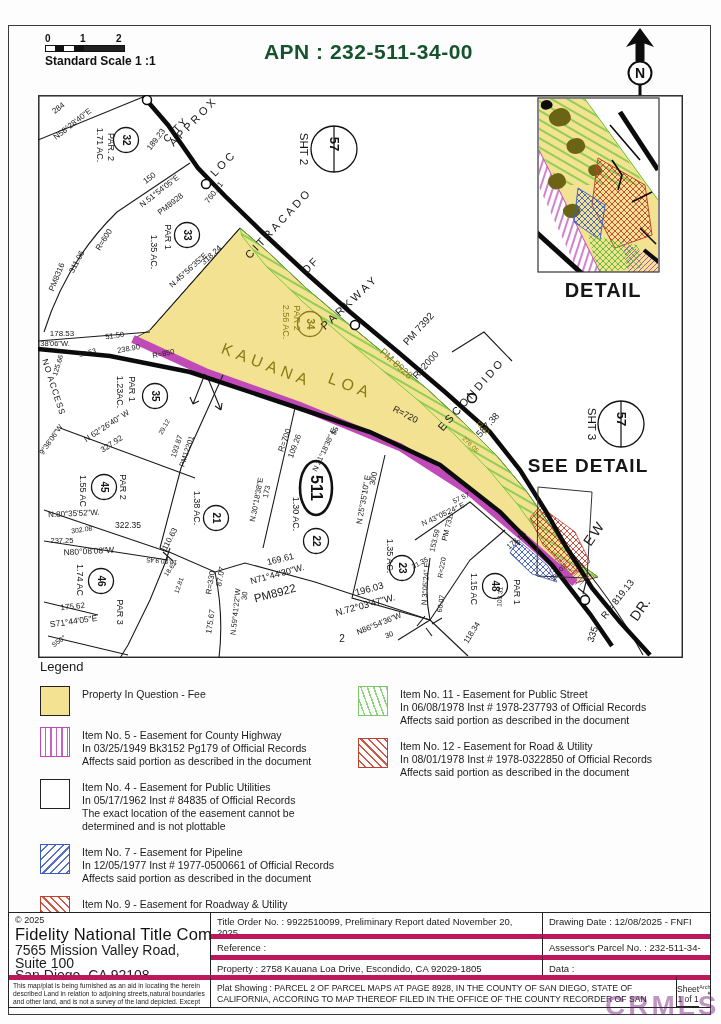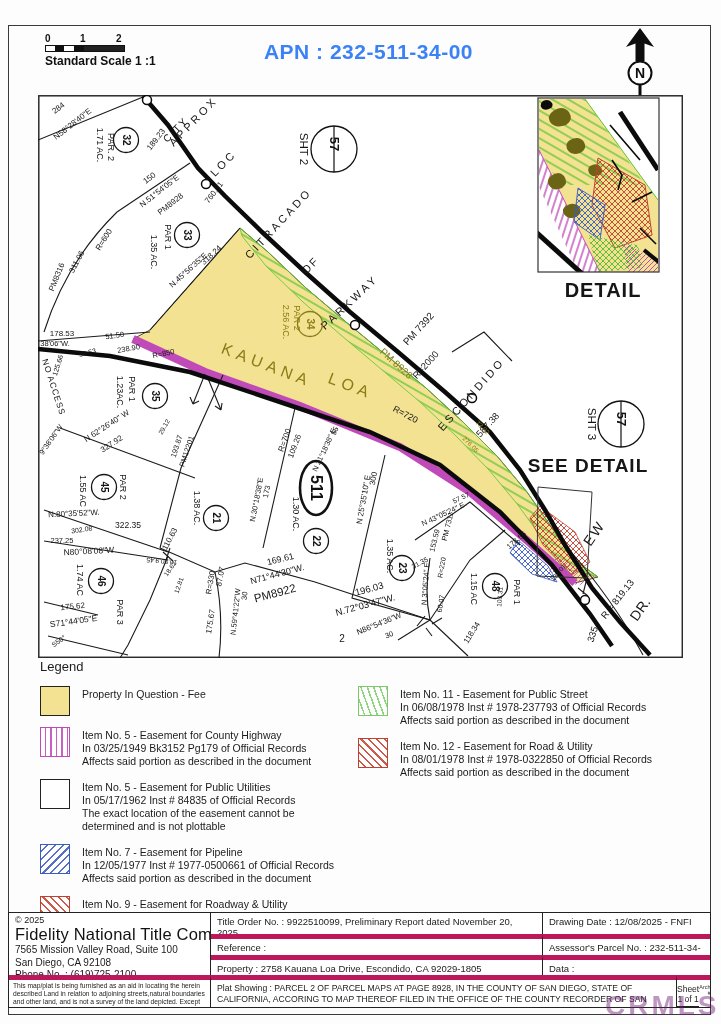--- a/index.html
+++ b/index.html
@@ -4,21 +4,21 @@
 <style>
   html,body{margin:0;padding:0;background:#e9e9e9;}
   #page{position:relative;width:721px;height:1024px;background:#fdfdfd;font-family:"Liberation Sans",sans-serif;overflow:hidden;}
   #page-border{position:absolute;left:8px;top:25px;width:703px;height:990px;border:1.5px solid #3a3a3a;box-sizing:border-box;}
   
   #scalebar{position:absolute;left:45px;top:33px;width:90px;}
   #scalebar .nums{position:relative;height:11px;font-size:10px;font-weight:bold;color:#111;}
   #scalebar .nums span{position:absolute;top:0;}
   #scalebar .bar{margin-top:1px;height:5px;border:1px solid #111;background:linear-gradient(90deg,#fff 0 9px,#111 9px 18px,#fff 18px 28px,#111 28px 38px,#222 38px 76px);}
   #scalebar .cap{margin-top:2px;font-size:12px;font-weight:bold;color:#111;white-space:nowrap;}
-  #apn-title{position:absolute;left:50%;top:40px;transform:translateX(-50%);margin-left:8px;font-size:21px;font-weight:bold;color:#3b82f6;letter-spacing:.5px;white-space:nowrap;}
+  #apn-title{position:absolute;left:50%;top:40px;transform:translateX(-50%);margin-left:8px;font-size:21px;font-weight:bold;color:#14532d;letter-spacing:.5px;white-space:nowrap;}
   #north{position:absolute;left:618px;top:27px;}
   
   #mapwrap{position:absolute;left:38px;top:95px;width:645px;height:563px;}
   svg{font-family:"Liberation Sans",sans-serif;}
   
   #legend{position:absolute;left:40px;top:659px;width:652px;color:#1b1b1b;}
   #legend .lg-title{font-size:13px;font-weight:normal;margin-bottom:13px;}
   .lg-col{position:absolute;top:27px;}
   #legend-left{left:0;width:315px;}
   #legend-right{left:318px;width:334px;}
@@ -38,21 +38,21 @@
   .c-company{grid-area:1/1/4/2;padding-top:2px!important;}
   .c-title{grid-area:1/2/2/3;} .c-drawing{grid-area:1/3/2/5;}
   .c-ref{grid-area:2/2/3/3;} .c-apn{grid-area:2/3/3/5;}
   .c-prop{grid-area:3/2/4/3;} .c-data{grid-area:3/3/4/5;}
   .c-disc{grid-area:4/1/5/2;font-size:6.7px;line-height:8.2px;padding:2px 4px!important;}
   .c-plat{grid-area:4/2/5/4;font-size:8.6px;line-height:11px;}
   .c-sheetbox{grid-area:4/4/5/5;border-left:1px solid #222;padding:0!important;display:flex;}
   .sheet-top{flex:1;border-bottom:1px solid #222;text-align:center;font-size:8.5px;padding-top:4px;line-height:10px;}
   .sheet-bot{height:15px;text-align:center;font-size:5.5px;padding-top:4px;color:#333;}
   .co-copy{font-size:9px;} .co-name{font-size:16.5px;font-weight:500;color:#111;letter-spacing:.2px;white-space:nowrap;}
-  .co-addr{font-size:10px;line-height:12.5px;}
+  .co-addr{font-size:14px;line-height:12.5px;}
   #watermark{position:absolute;left:605px;top:990px;font-size:28px;font-weight:bold;color:#701a75;opacity:.45;letter-spacing:3px;pointer-events:none;}
 </style>
 </head>
 <body>
 
 <div id="page">
   <div id="page-border"></div>
 
   <div id="scalebar">
     <div class="nums">
@@ -372,21 +372,21 @@
           <div class="sw sw-magenta"></div>
           <div class="lg-text">
             <div>Item No. 5 - Easement for County Highway</div>
             <div>In 03/25/1949 Bk3152 Pg179 of Official Records</div>
             <div>Affects said portion as described in the document</div>
           </div>
         </div>
         <div class="lg-item">
           <div class="sw sw-white"></div>
           <div class="lg-text">
-            <div>Item No. 5 - Easement for Public Utilities</div>
+            <div>Item No. 4 - Easement for Public Utilities</div>
             <div>In 05/17/1962 Inst # 84835 of Official Records</div>
             <div>The exact location of the easement cannot be</div>
             <div>determined and is not plottable</div>
           </div>
         </div>
         <div class="lg-item">
           <div class="sw sw-blue"></div>
           <div class="lg-text">
             <div>Item No. 7 - Easement for Pipeline</div>
             <div>In 12/05/1977 Inst # 1977-0500661 of Official Records</div>

